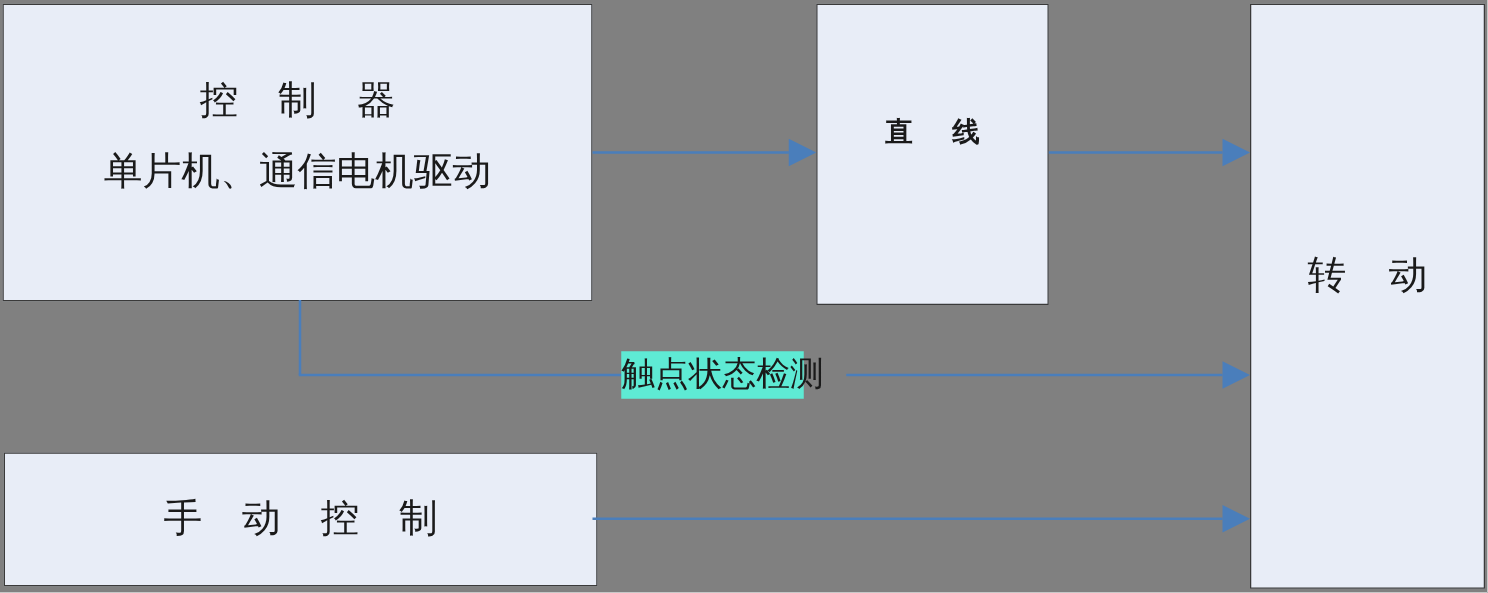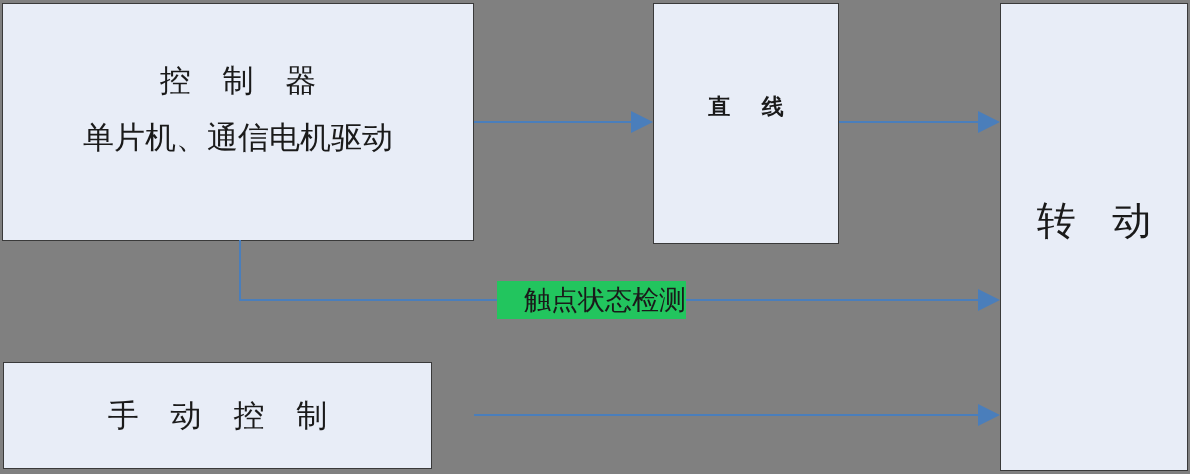--- a/index.html
+++ b/index.html
@@ -48,26 +48,26 @@
     left: 653px; top: 3px;
     width: 186px; height: 241px;
   }
   #node-linear-module .line { font-size: 22px; line-height: 1.0; letter-spacing: 12px; padding-left: 12px; font-weight: bold; }
   #node-linear-module .l1 { margin-bottom: 34px; }
 
   #node-rotating-mechanism {
     left: 1000px; top: 3px;
     width: 188px; height: 468px;
   }
-  #node-rotating-mechanism .line { font-size: 39px; line-height: 1.0; letter-spacing: 12px; padding-left: 12px; }
+  #node-rotating-mechanism .line { font-size: 31px; line-height: 1.0; letter-spacing: 12px; padding-left: 12px; }
   #node-rotating-mechanism .l1 { margin-bottom: 34px; }
 
   #node-manual-control {
     left: 3px; top: 362px;
-    width: 429px; height: 107px;
+    width: 475px; height: 107px;
   }
   #node-manual-control .line { font-size: 31px; line-height: 1.0; letter-spacing: 11px; padding-left: 11px; }
 
   
   .hline {
     position: absolute;
     height: 2px;
     background: #4a7ebb;
   }
   .vline {
@@ -95,22 +95,22 @@
   #conn-contact-right-b         { left: 677px; top: 299px; width: 301px; }
   #arrow-contact-rotating       { left: 978px; top: 289px; }
   
   #conn-manual-rotating         { left: 474px; top: 414px; width: 504px; }
   #arrow-manual-rotating        { left: 978px; top: 404px; }
 
   
   #label-contact-state {
     position: absolute;
     left: 497px; top: 281px;
-    width: 189px; height: 38px;
-    background: #22c55e;
+    width: 146px; height: 38px;
+    background: #5eead4;
     color: #1a1a1a;
     font-size: 27px;
     line-height: 38px;
     text-align: right;
     white-space: nowrap;
     box-sizing: border-box;
   }
 </style>
 </head>
 <body>

